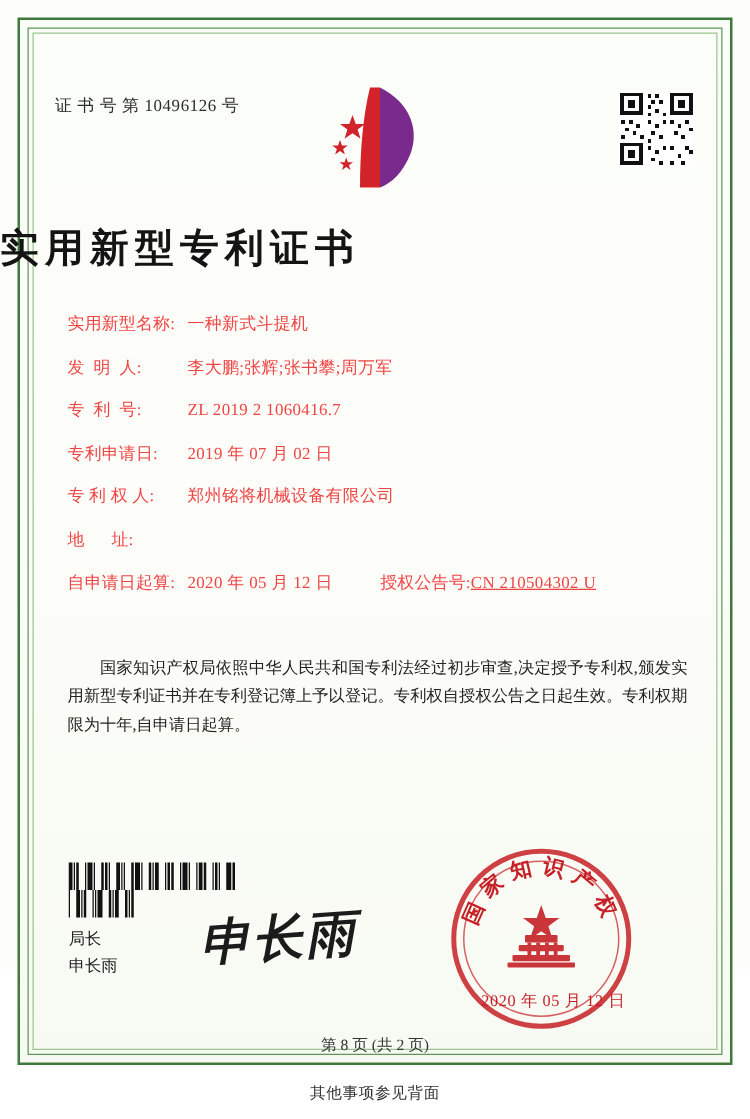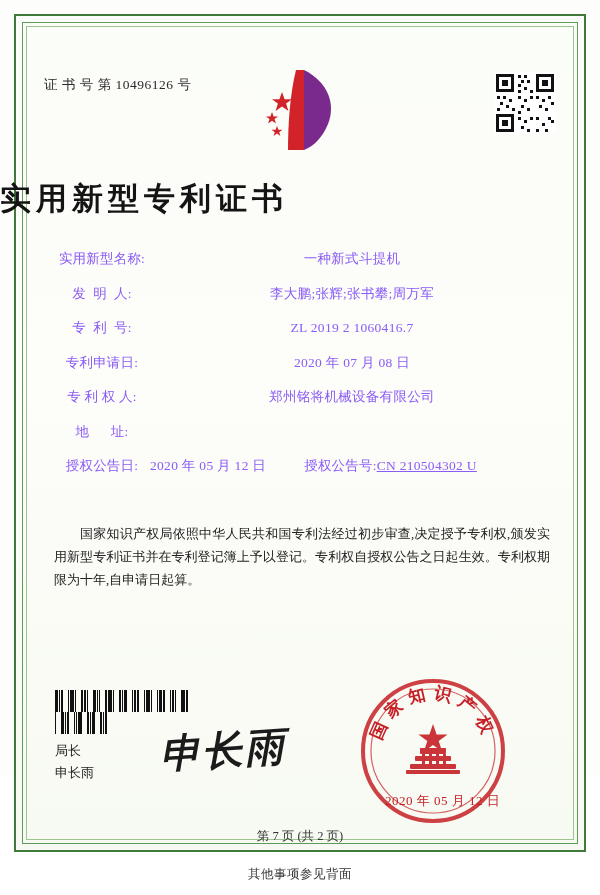--- a/index.html
+++ b/index.html
@@ -87,22 +87,21 @@
     font-family: "Liberation Serif", "DejaVu Serif", serif;
   }
   
   .fields {
     position: absolute;
     left: 54px;
     top: 252px;
     width: 500px;
     font-size: 13.5px;
     line-height: 1;
-    color: #8b5cf6;
-    text-align: center;
+    color: #ef4444;
   }
   .field-row {
     display: flex;
     align-items: baseline;
     margin-bottom: 21px;
   }
   .field-label {
     width: 96px;
     flex: 0 0 96px;
     letter-spacing: 0.2px;
@@ -306,31 +305,31 @@
     <div class="field-row">
       <span class="field-label">发  明  人:</span>
       <span class="field-value">李大鹏;张辉;张书攀;周万军</span>
     </div>
     <div class="field-row">
       <span class="field-label">专  利  号:</span>
       <span class="field-value">ZL 2019 2 1060416.7</span>
     </div>
     <div class="field-row">
       <span class="field-label">专利申请日:</span>
-      <span class="field-value">2020 年 07 月 08 日</span>
+      <span class="field-value">2019 年 07 月 02 日</span>
     </div>
     <div class="field-row">
       <span class="field-label">专 利 权 人:</span>
       <span class="field-value">郑州铭将机械设备有限公司</span>
     </div>
     <div class="field-row">
       <span class="field-label">地      址:</span>
     </div>
     <div class="field-row two-col">
-      <span class="field-label">授权公告日:</span>
+      <span class="field-label">自申请日起算:</span>
       <span class="field-value">2020 年 05 月 12 日</span>
       <span class="second-label">授权公告号:</span>
       <span class="second-value">CN 210504302 U</span>
     </div>
   </div>
 
   <div class="paragraphs">
     <p>国家知识产权局依照中华人民共和国专利法经过初步审查,决定授予专利权,颁发实用新型专利证书并在专利登记簿上予以登记。专利权自授权公告之日起生效。专利权期限为十年,自申请日起算。</p>
   </div>
 
@@ -378,16 +377,16 @@
       <defs>
         <path id="sealArc" d="M 75,75 m -52,0 a 52,52 0 1,1 104,0" fill="none"></path>
       </defs>
       <text font-size="17" font-weight="bold" fill="#c62026" font-family="'Liberation Serif','DejaVu Serif',serif" letter-spacing="7">
         <textPath href="#sealArc" startOffset="6%">国家知识产权局</textPath>
       </text>
     </svg>
   </div>
   <div class="seal-date">2020 年 05 月 12 日</div>
 
-  <div class="page-num">第 7 页 (共 2 页)</div>
+  <div class="page-num">第 8 页 (共 2 页)</div>
   <div class="bottom-note">其他事项参见背面</div>
 
 </div>
 
 </body></html>

